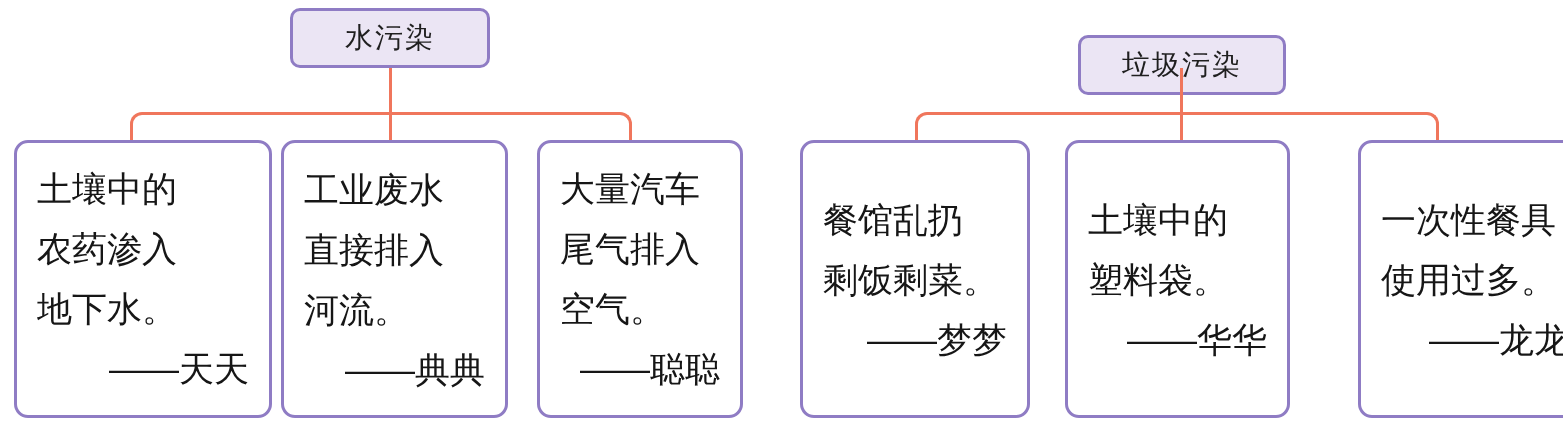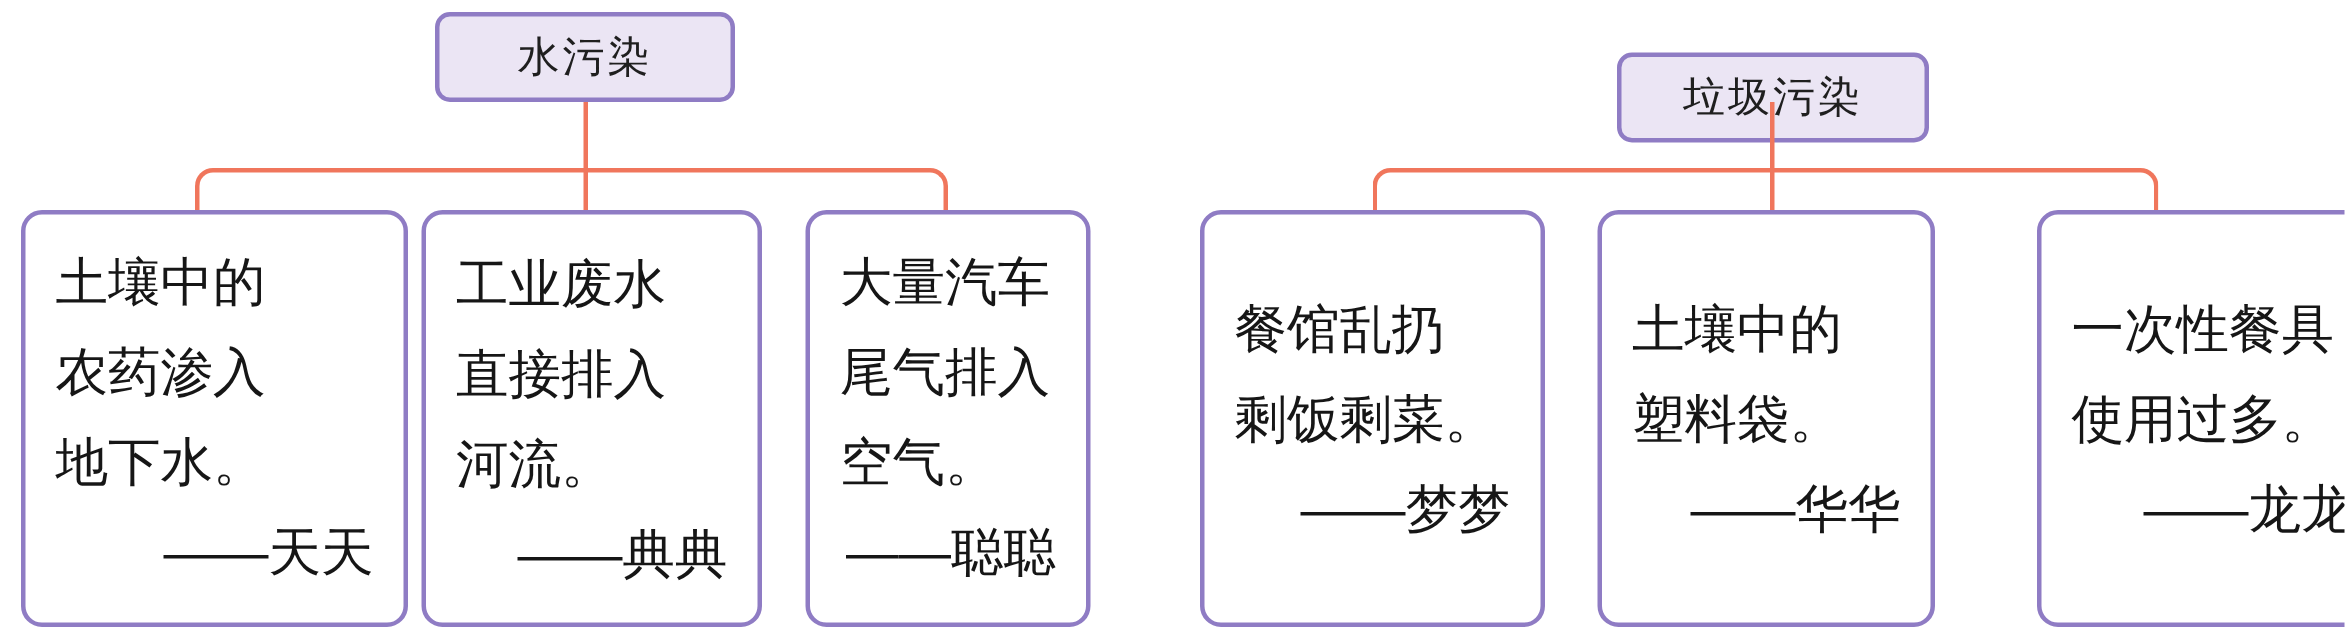--- a/index.html
+++ b/index.html
@@ -88,21 +88,21 @@
       <div class="card-author">——天天</div>
     </div>
 
     <div class="card" style="left:281px; width:227px;justify-content:center;">
       <div class="card-text">工业废水
 直接排入
 河流。</div>
       <div class="card-author">——典典</div>
     </div>
 
-    <div class="card" style="left:537px; width:190px;padding-left:20px;">
+    <div class="card" style="left:537px; width:206px;padding-left:20px;">
       <div class="card-text">大量汽车
 尾气排入
 空气。</div>
       <div class="card-author">——聪聪</div>
     </div>
   </div>
 
   <div class="tree">
     <div class="root-box" style="left:1078px; width:208px;margin-top:27px;">垃圾污染</div>
 

